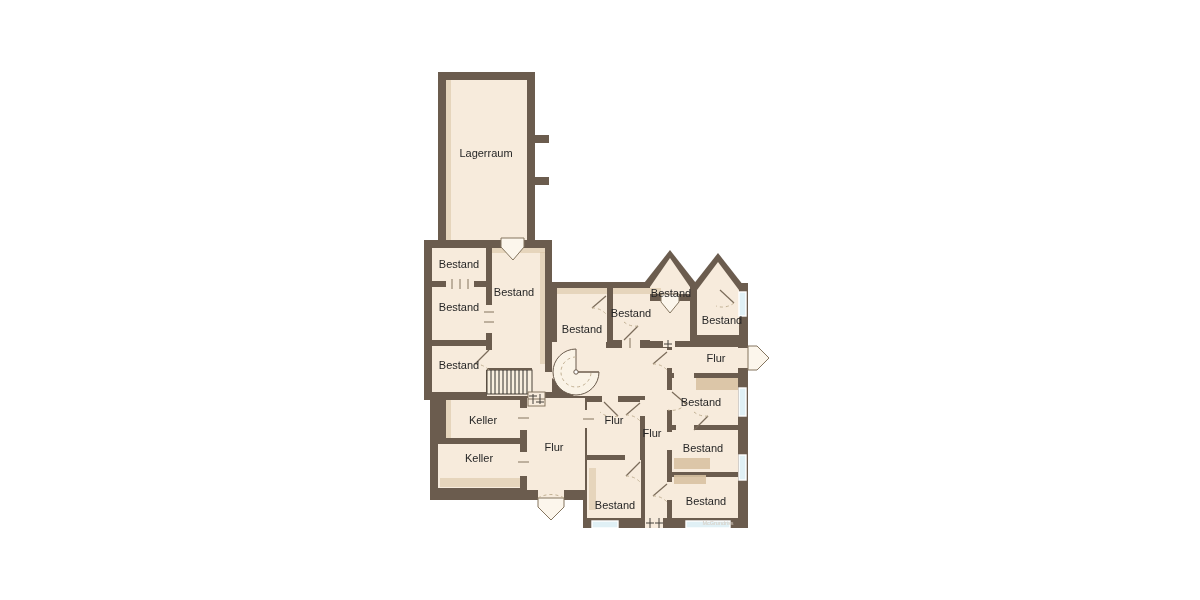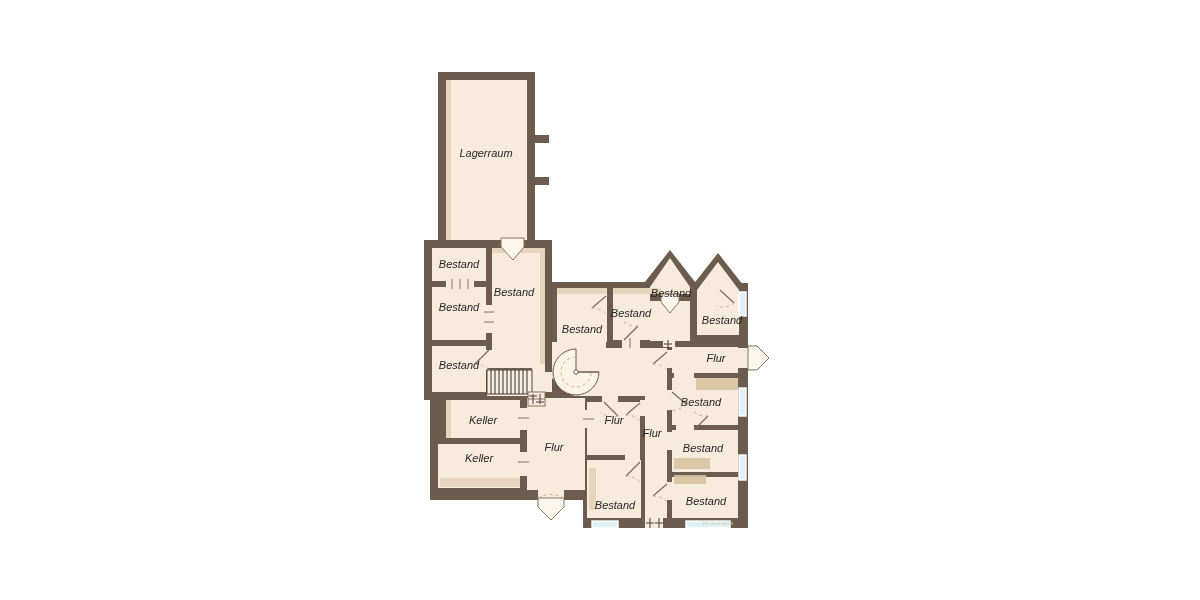--- a/index.html
+++ b/index.html
@@ -1,17 +1,17 @@
 <!DOCTYPE html>
 <html style="--wall: #6b5c4e; --room: #f7ebdc; --shade: #d8c2a2; --window: #e0f0f5; --leaf: #fcf6ec; --door_dash: #c2b194; --label: #262626; --watermark: #d6ccc0;"><head>
 <meta charset="utf-8">
 <title>Grundriss</title>
 <style>
   html,body{margin:0;padding:0;background:#ffffff;}
-  .stage{position:relative;width:1049px;height:600px;background:#ffffff;overflow:hidden;font-style:italic;}
+  .stage{position:relative;width:1049px;height:600px;background:#ffffff;overflow:hidden;}
   svg{display:block;}
   .wall{fill:var(--wall);}
   .room{fill:var(--room);}
   .shade{fill:var(--shade);opacity:.55;}
   .shade-strong{fill:var(--shade);opacity:.9;}
   .win{fill:var(--window);stroke:#ffffff;stroke-width:1.4;}
   .leaf{fill:var(--leaf);stroke:#84755f;stroke-width:1;}
   .leafline{stroke:#7b6c5a;stroke-width:1.2;fill:none;}
   .dash{fill:none;stroke:var(--door_dash);stroke-width:1;stroke-dasharray:3 3;}
   .tick{stroke:#45403a;stroke-width:1;}

